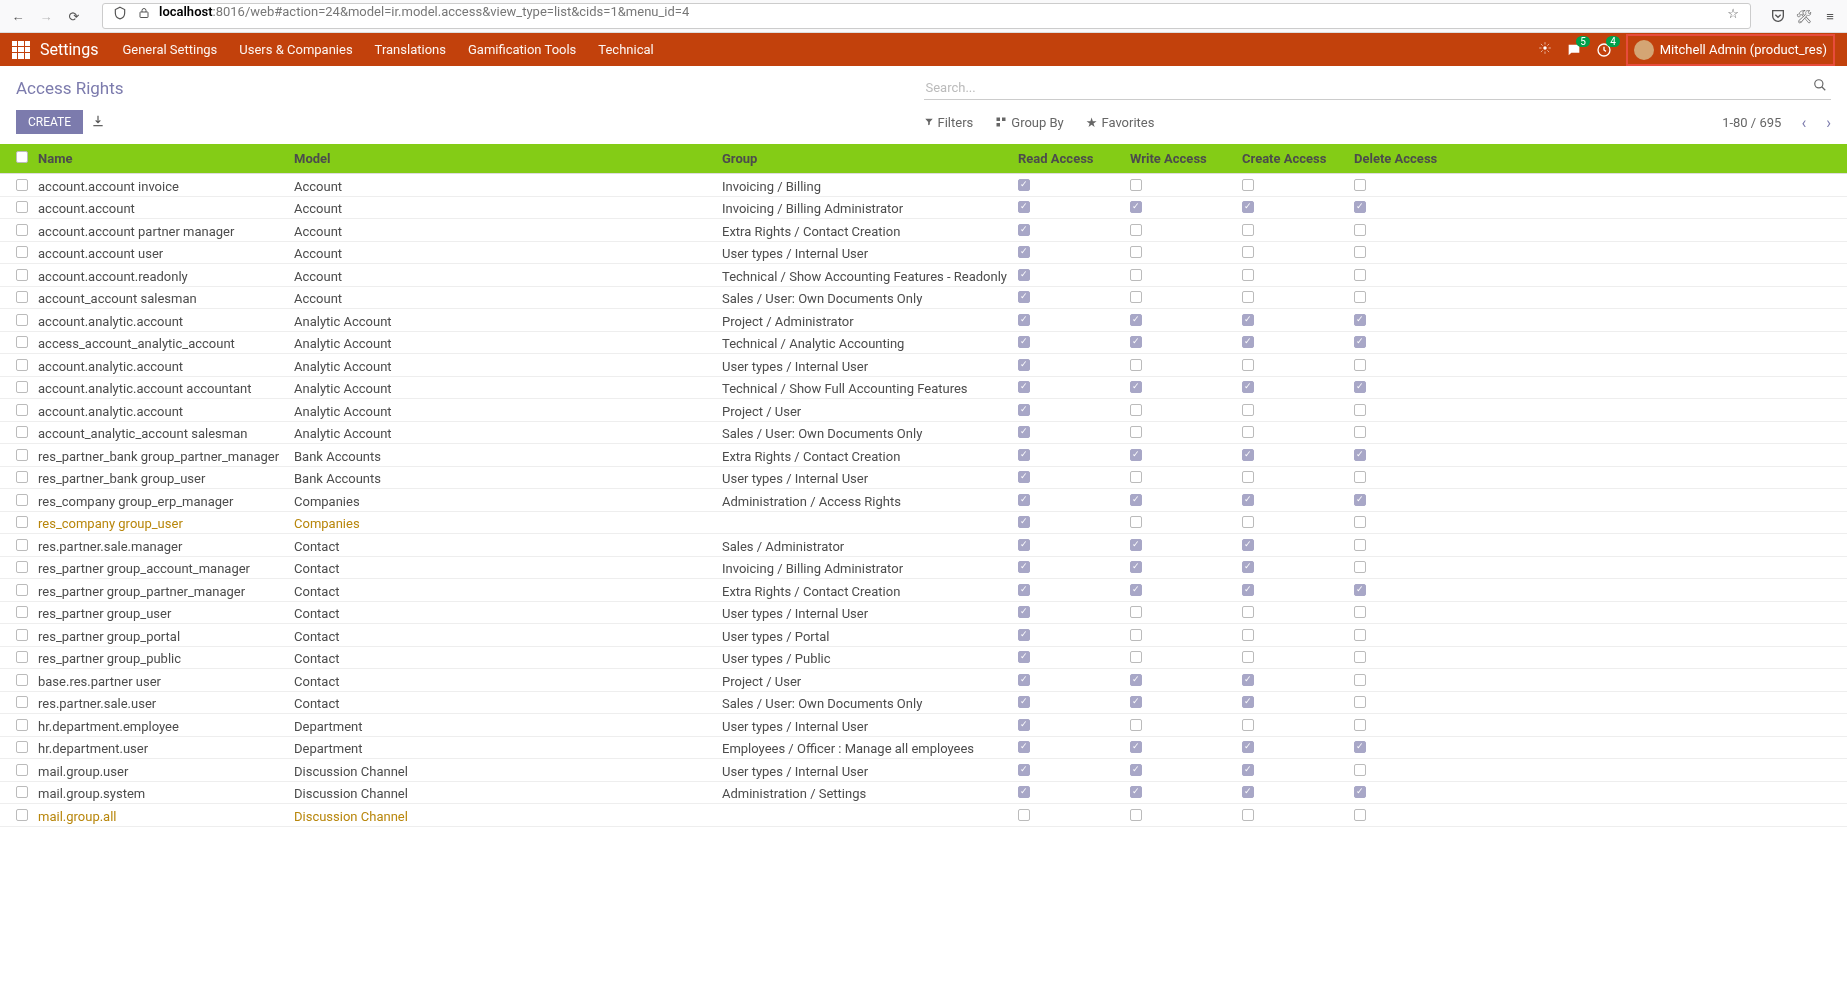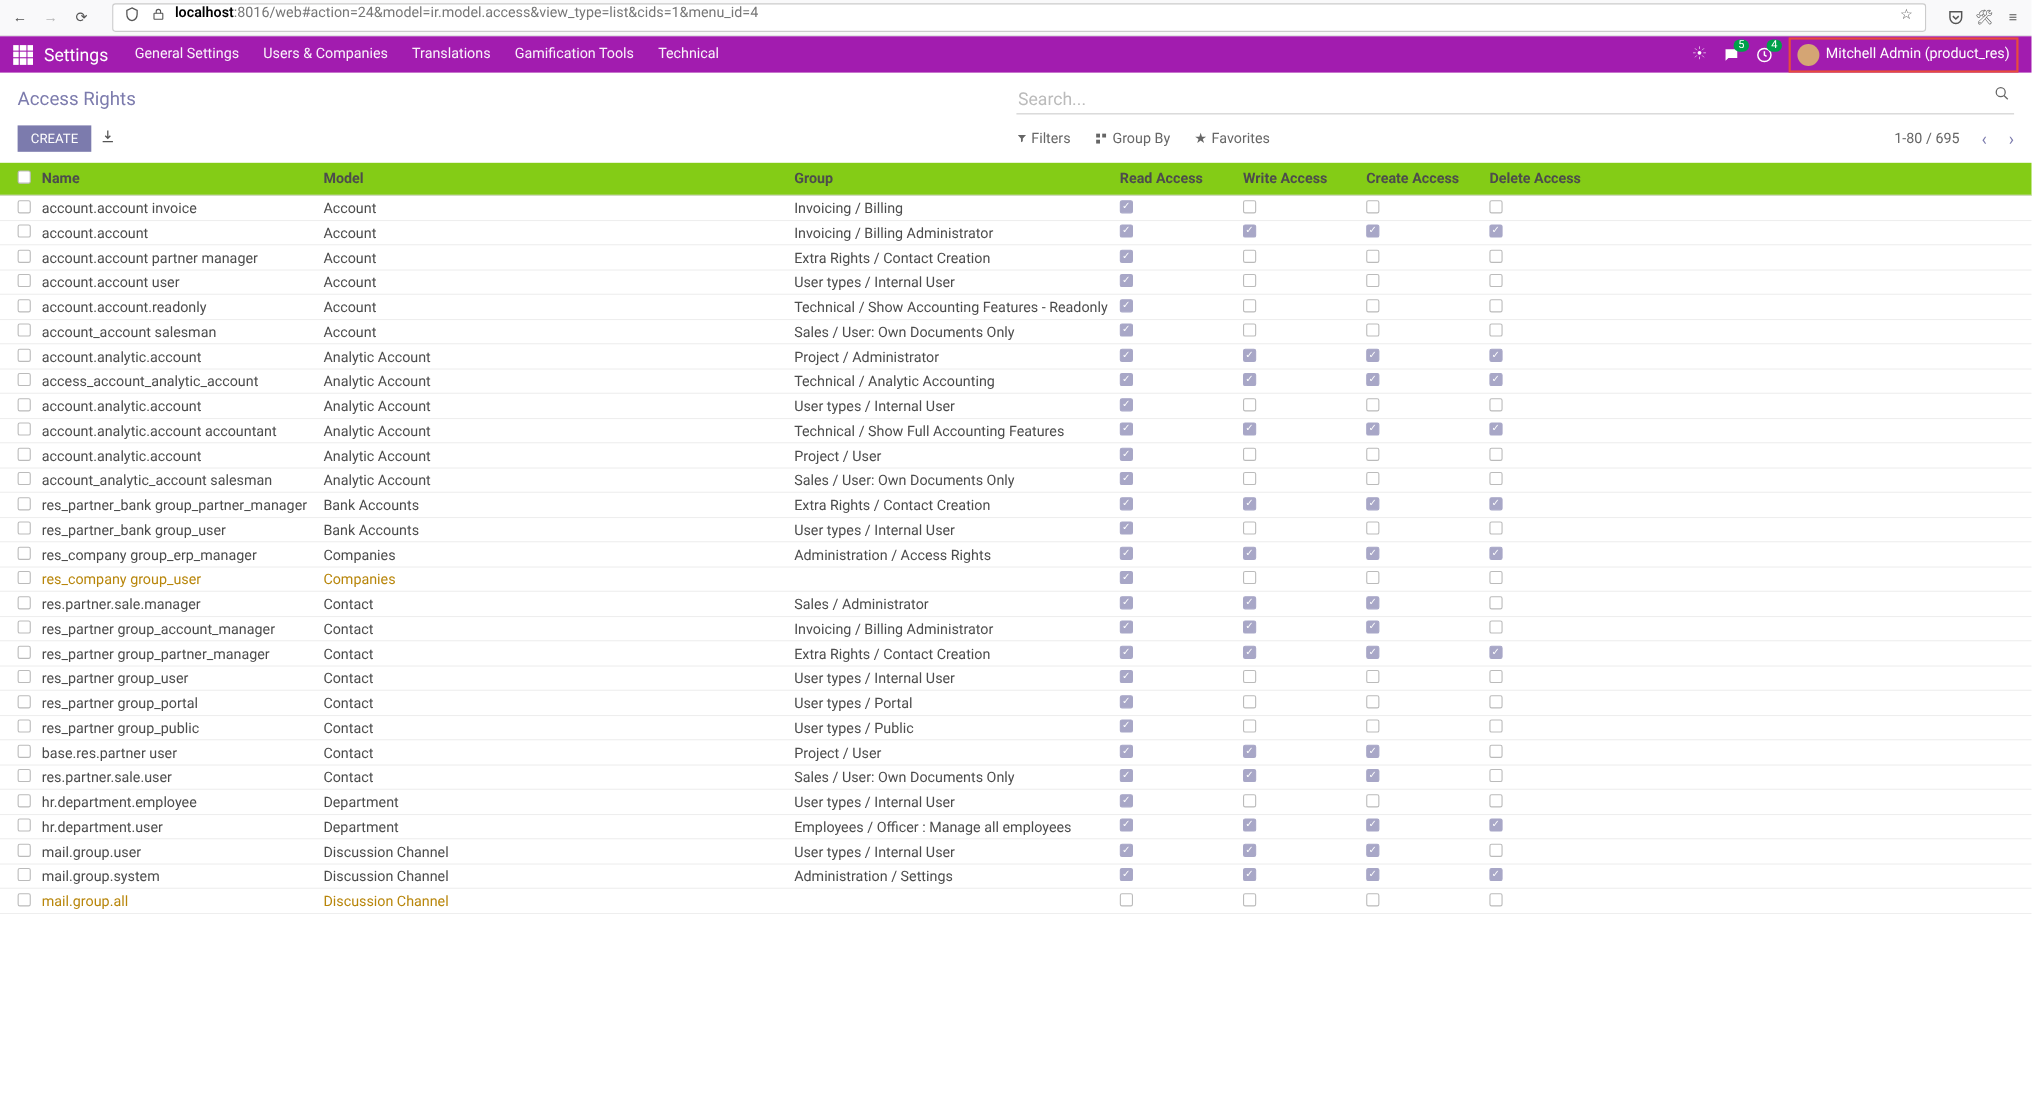--- a/index.html
+++ b/index.html
@@ -7,37 +7,37 @@
 
 
 .browser-chrome { display: flex; align-items: center; height: 33px; padding: 0 8px; gap: 8px; border-bottom: 1px solid #ddd; background: #f9f9fa; }
 .nav-btn { width: 20px; height: 20px; display: flex; align-items: center; justify-content: center; color: #555; cursor: pointer; }
 .url-bar { flex: 1; display: flex; align-items: flex-start; height: 26px; background: #fff; border: 1px solid #ccc; border-radius: 3px; padding: 0 8px; margin: 0 10px; gap: 6px; }
 .url-text { font-size: 13px; color: #777; flex: 1; }
 .url-text .bold { font-weight: 600; color: #000; }
 .chrome-icon { width: 18px; height: 18px; display: flex; align-items: center; justify-content: center; color: #555; }
 
 
-.topnav { display: flex; align-items: center; height: 33px; background: #a21caf; color: #fff; padding: 0 12px; font-size: 13px; }
+.topnav { display: flex; align-items: center; height: 33px; background: #c2410c; color: #fff; padding: 0 12px; font-size: 13px; }
 .app-icon { width: 18px; height: 18px; display: grid; grid-template-columns: repeat(3, 1fr); grid-template-rows: repeat(3, 1fr); gap: 1px; margin-right: 10px; }
 .app-icon span { background: #fff; }
 .topnav-title { font-size: 16px; font-weight: 400; margin-right: 24px; }
 .topnav-menu { display: flex; gap: 22px; }
 .topnav-menu span { cursor: pointer; opacity: 0.95; }
 .topnav-right { margin-left: auto; display: flex; align-items: center; gap: 14px; }
 .badge-wrap { position: relative; display: flex; align-items: center; }
 .badge { position: absolute; top: -6px; right: -8px; background: #00a04a; color: #fff; font-size: 10px; border-radius: 8px; padding: 0 4px; min-width: 12px; text-align: center; }
 .avatar { width: 20px; height: 20px; border-radius: 50%; background: #d4a574; display: inline-block; }
 .user-box { display: flex; align-items: center; gap: 6px; padding: 4px 6px; border: 2px solid #e74c3c; }
 
 
 .control-panel { display: flex; align-items: center; padding: 10px 16px 4px; gap: 16px; }
 .breadcrumb { font-size: 17px; color: #7c7bad; }
 .search-wrap { margin-left: auto; width: 50%; position: relative; }
-.search-input { width: 100%; border: none; border-bottom: 1px solid #ccc; padding: 4px 26px 4px 2px; font-size: 16px; outline: none; }
+.search-input { width: 100%; border: none; border-bottom: 1px solid #ccc; padding: 4px 26px 4px 2px; font-size: 13px; outline: none; }
 .search-input::placeholder { color: #bbb; }
 .search-icon { position: absolute; right: 4px; top: 2px; color: #666; }
 
 .cp-row2 { display: flex; align-items: center; padding: 6px 16px 10px; }
 .cp-left { display: flex; align-items: center; gap: 8px; }
 .btn-create { background: #7c7bad; color: #fff; border: none; padding: 5px 12px; font-size: 12px; cursor: pointer; }
 .btn-import { color: #555; cursor: pointer; }
 .cp-center { margin-left: auto; width: 50%; display: flex; align-items: center; }
 .search-opts { display: flex; gap: 22px; color: #666; font-size: 13px; }
 .search-opts span { cursor: pointer; display: flex; align-items: center; gap: 4px; }

